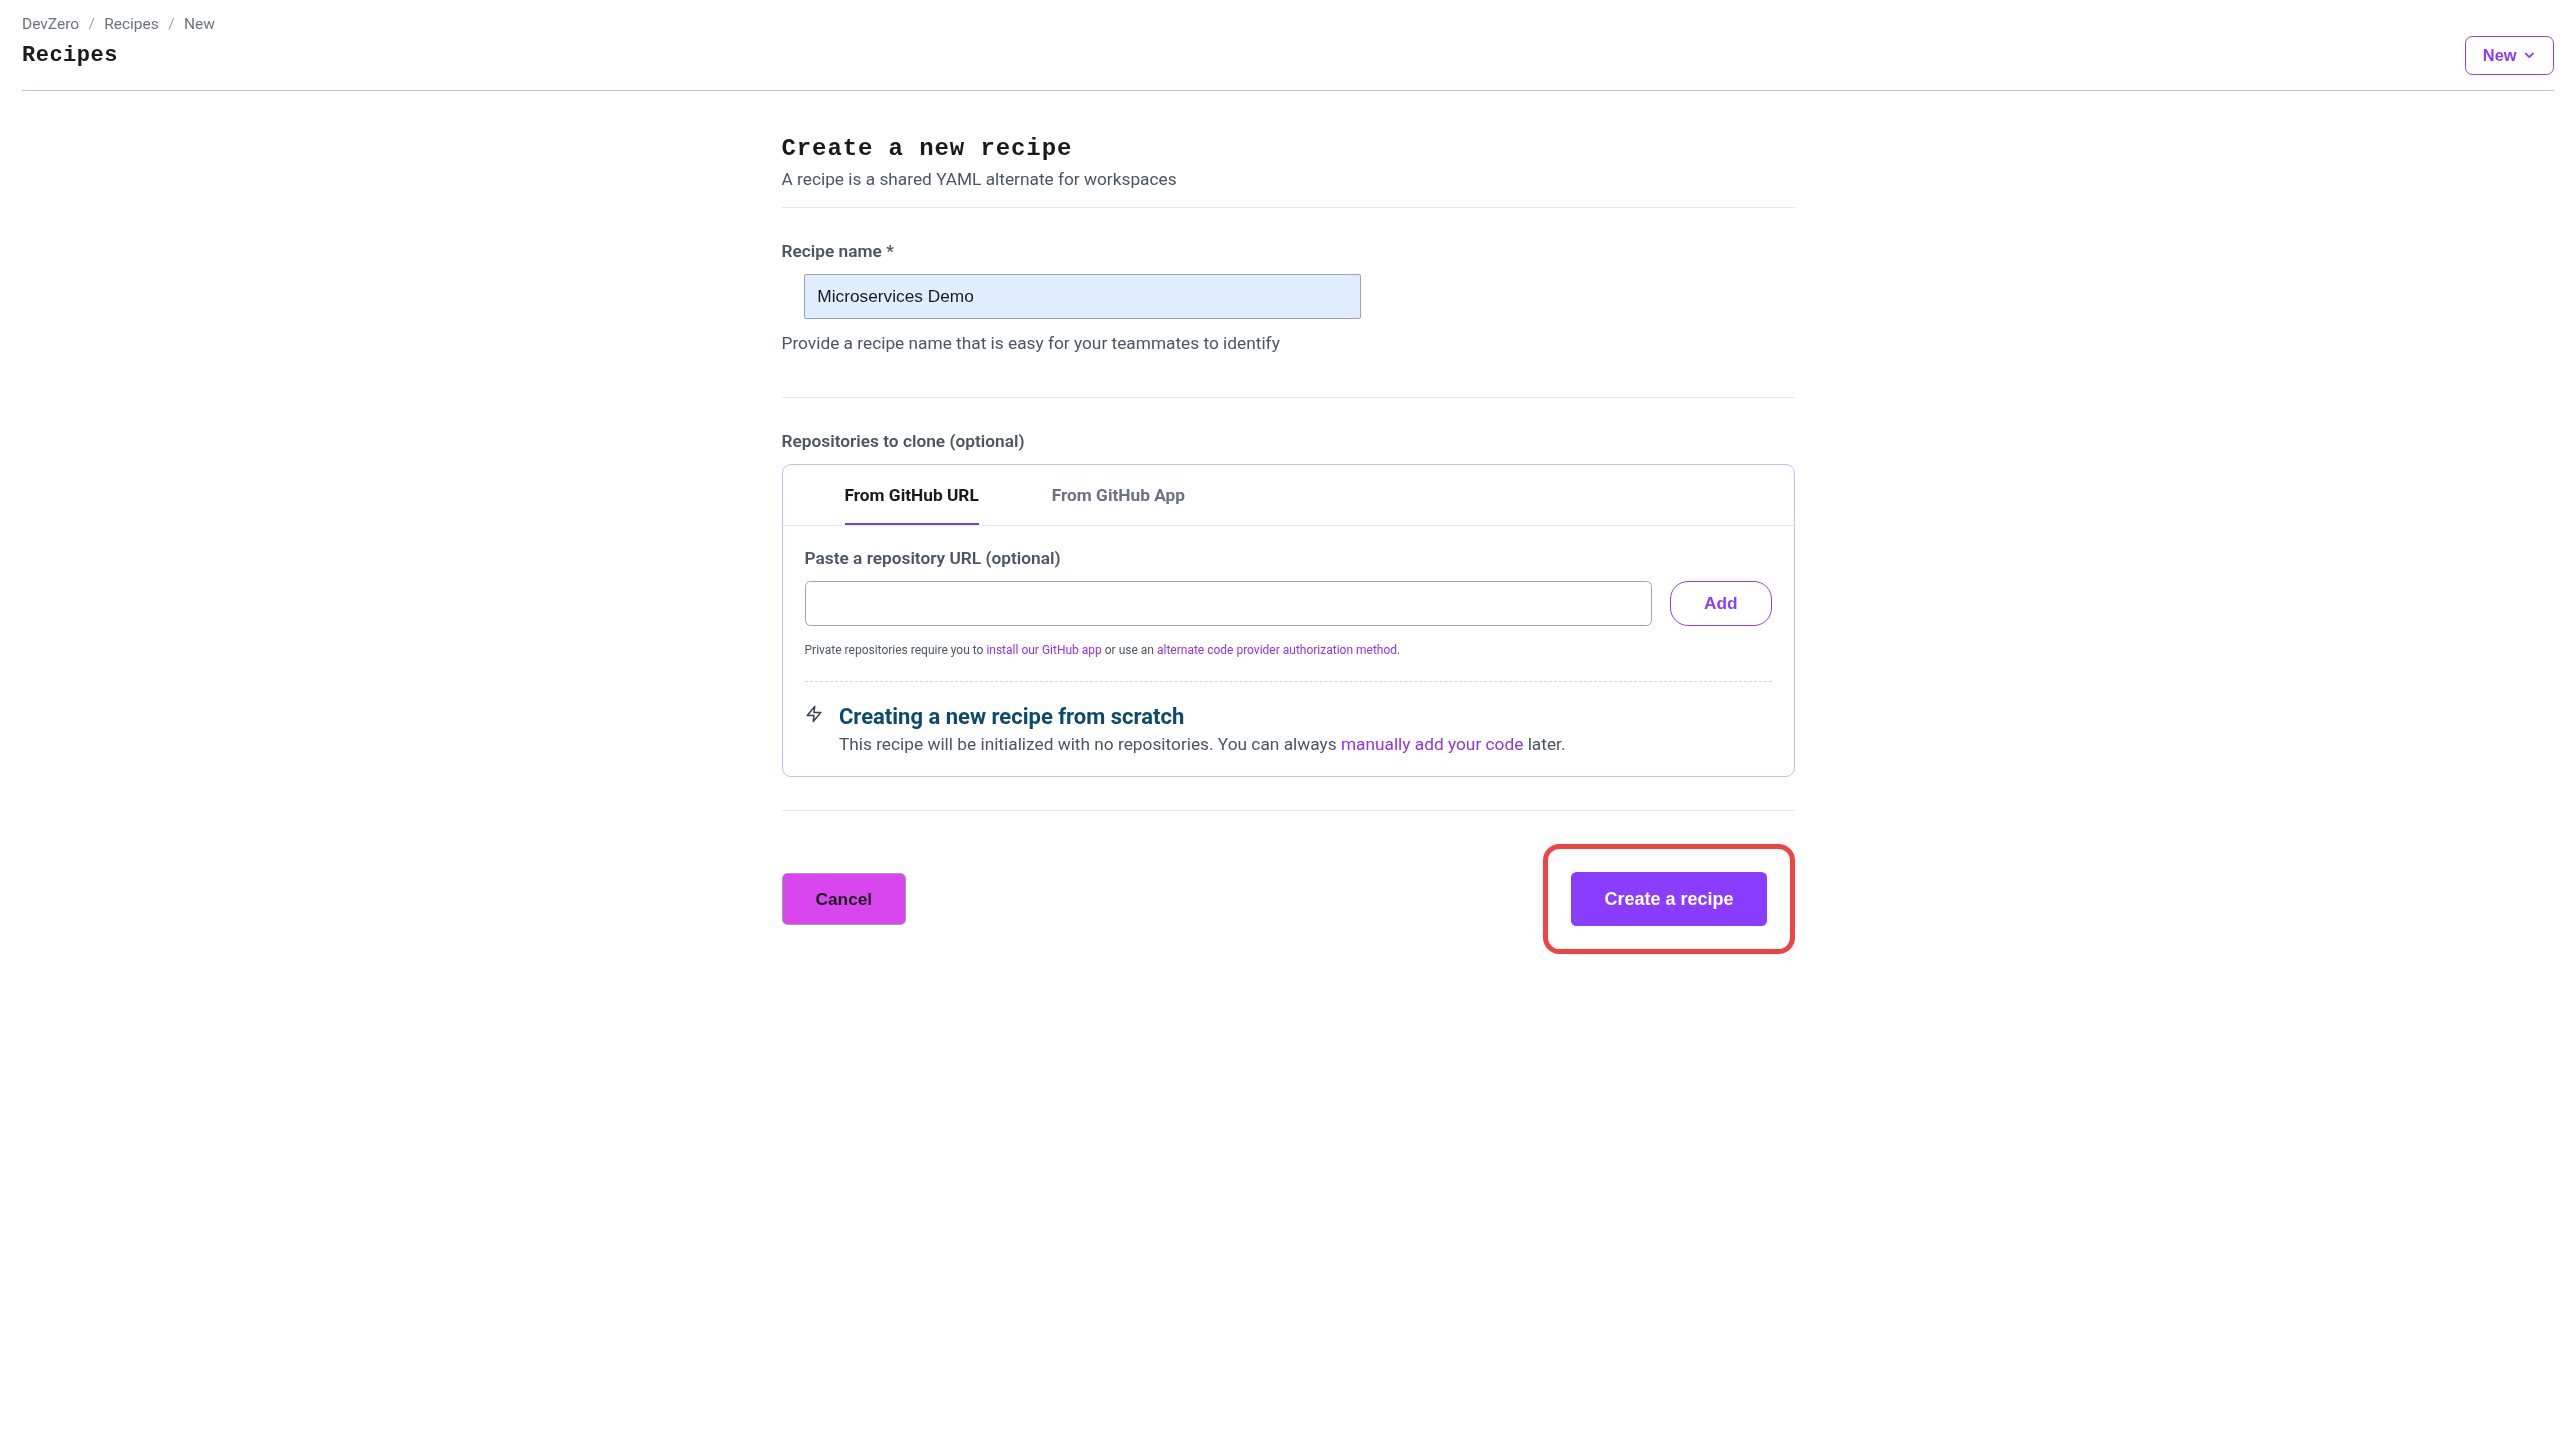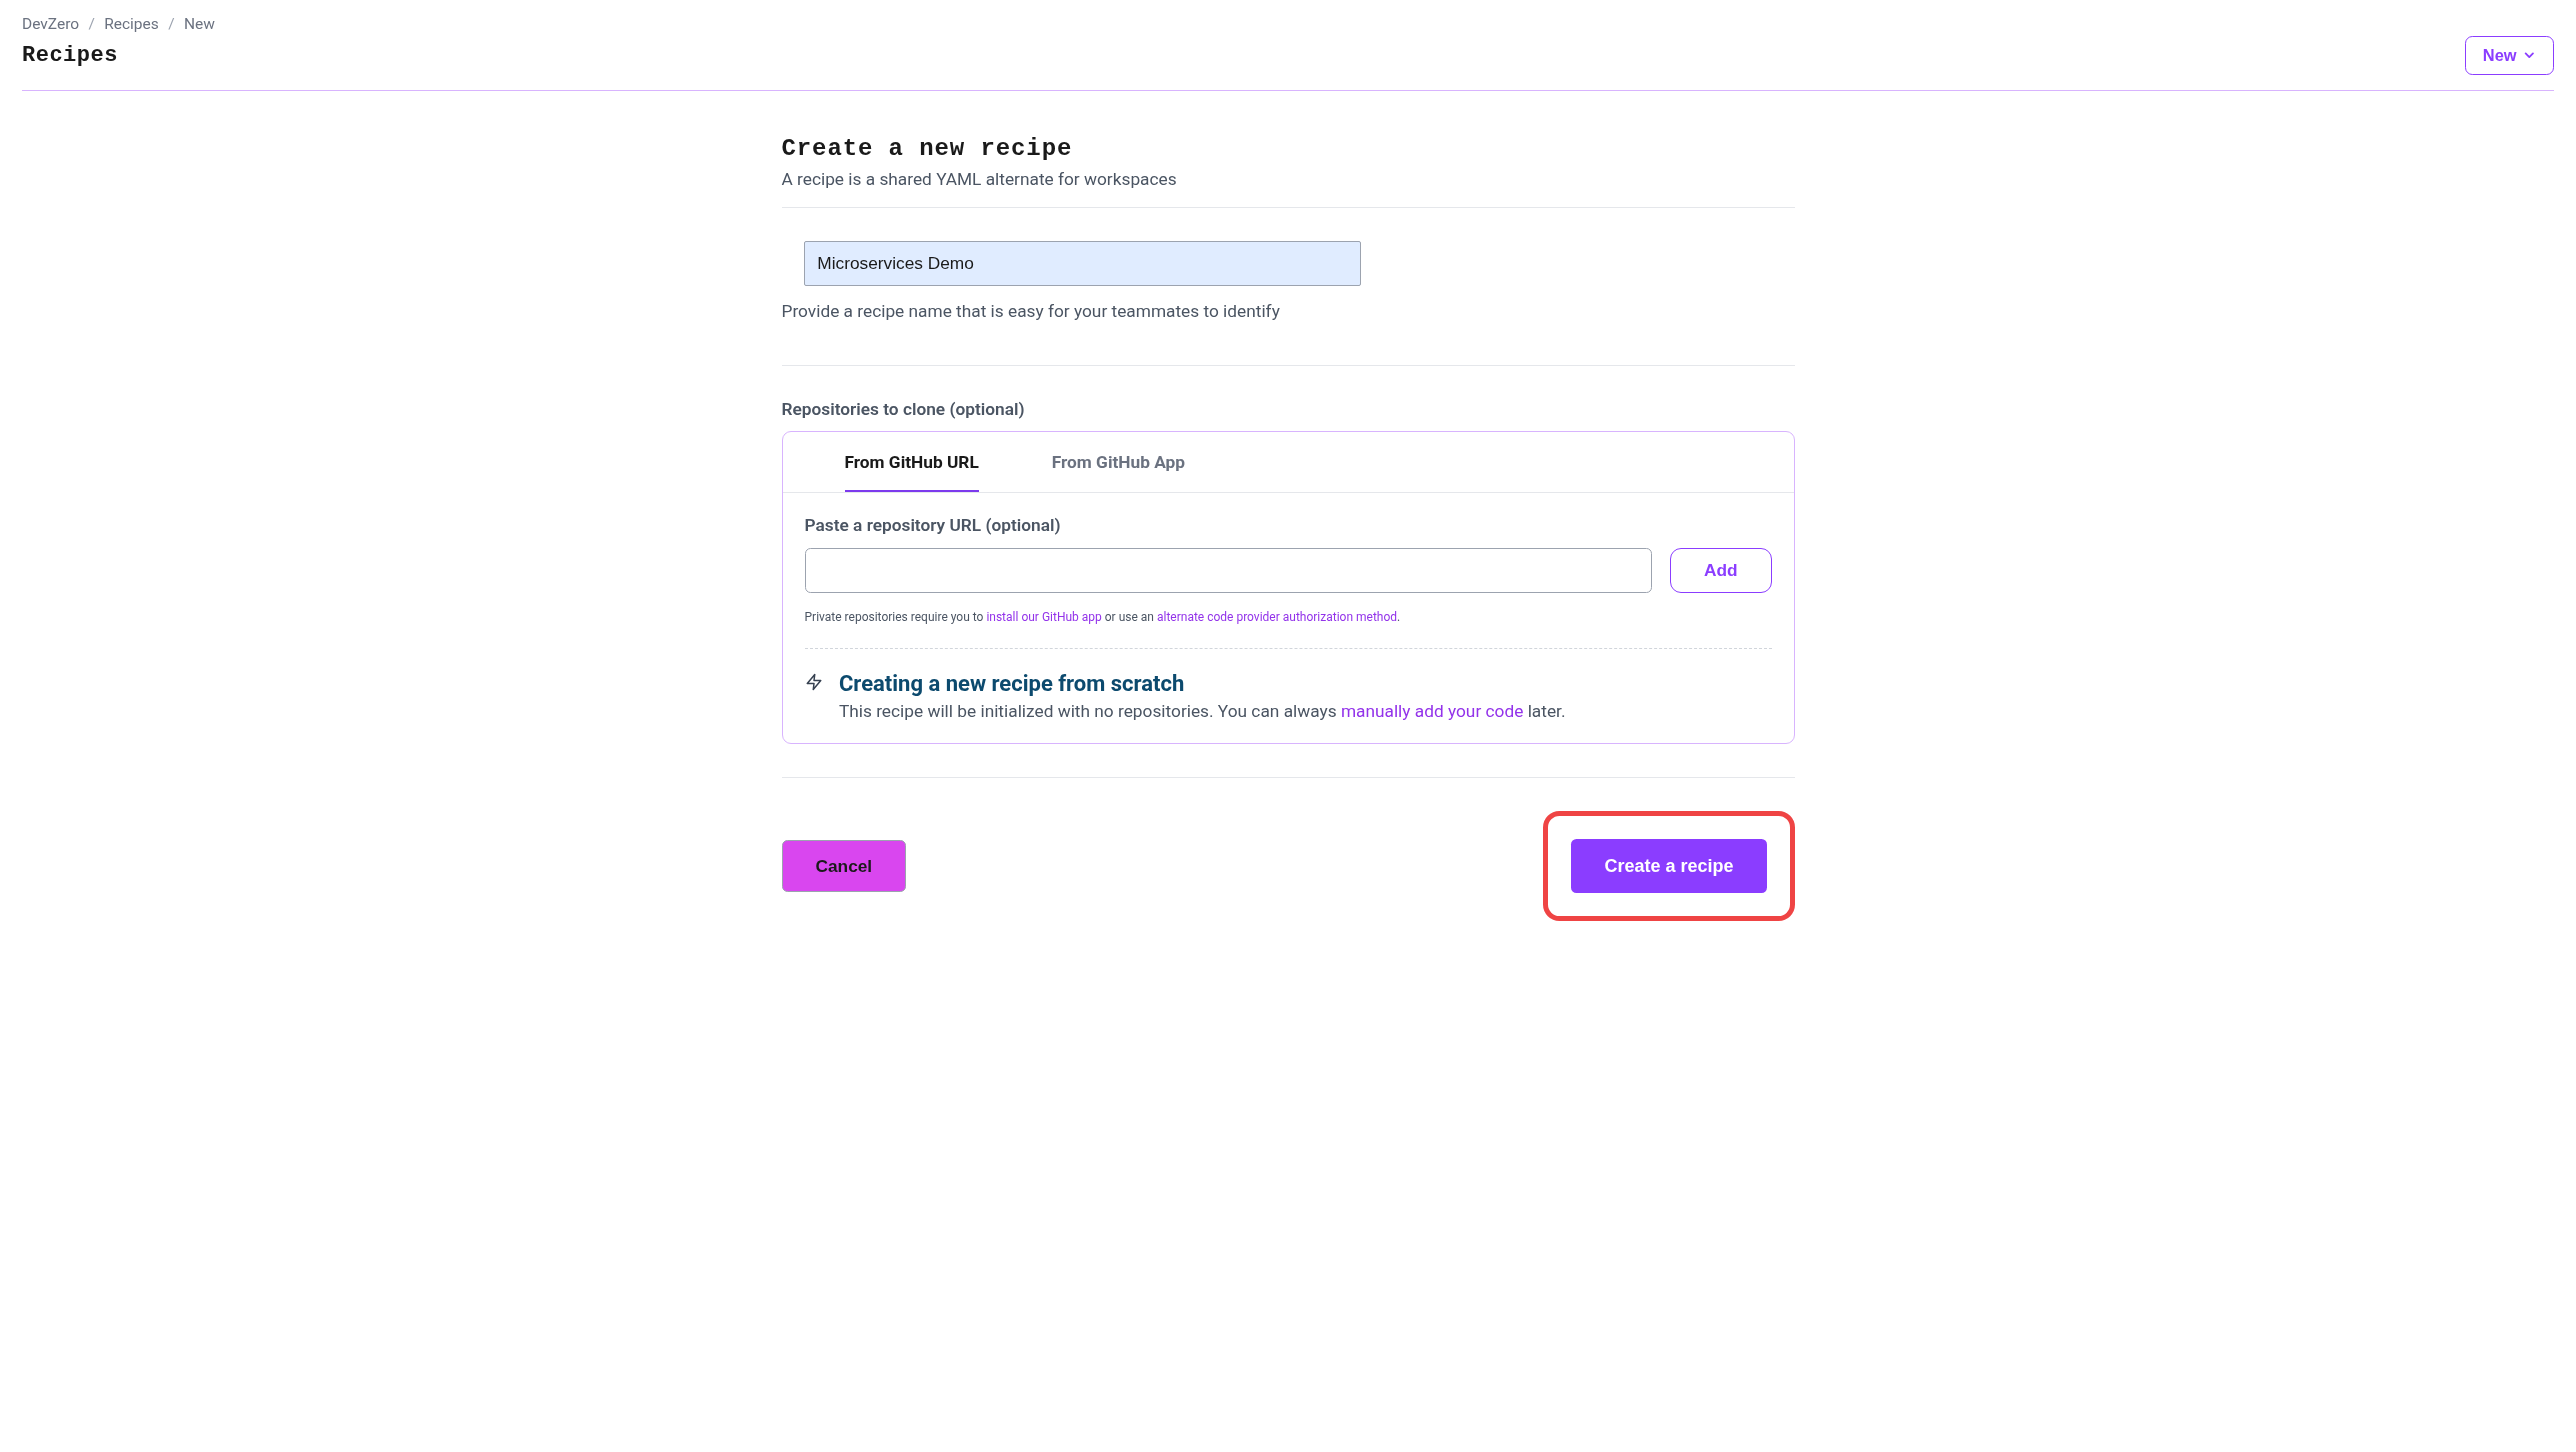--- a/index.html
+++ b/index.html
@@ -140,21 +140,21 @@
     border-radius: 5.5px;
     background: #fff;
   }
   .add-btn {
     border: 1.8px solid #8b3dff;
     color: #8b3dff;
     background: #fff;
     font-weight: 700;
     font-size: 17.3px;
     padding: 0 33px;
-    border-radius: 11px;
+    border-radius: 18px;
     cursor: pointer;
   }
   .small-helper {
     font-size: 12px;
     color: #4b5563;
     margin-top: 14.6px;
     line-height: 1.5;
   }
   .link { color: #9333ea; text-decoration: none; cursor: pointer; }
   .dashed-divider {
@@ -237,20 +237,21 @@
     </button>
   </div>
 </div>
 <hr class="header-divider">
 
 <div class="main">
   <h1 class="form-title mono">Create a new recipe</h1>
   <p class="form-subtitle">A recipe is a shared YAML alternate for workspaces</p>
   <hr class="section-divider">
 
+  <label class="label">Recipe name *</label>
   <input class="text-input" type="text" value="Microservices Demo" style="">
   <div class="helper">Provide a recipe name that is easy for your teammates to identify</div>
 
   <hr class="section-divider" style="margin-top:44px">
 
   <label class="label">Repositories to clone (optional)</label>
 
   <div class="repo-card">
     <div class="tabs">
       <div class="tab active">From GitHub URL</div>

